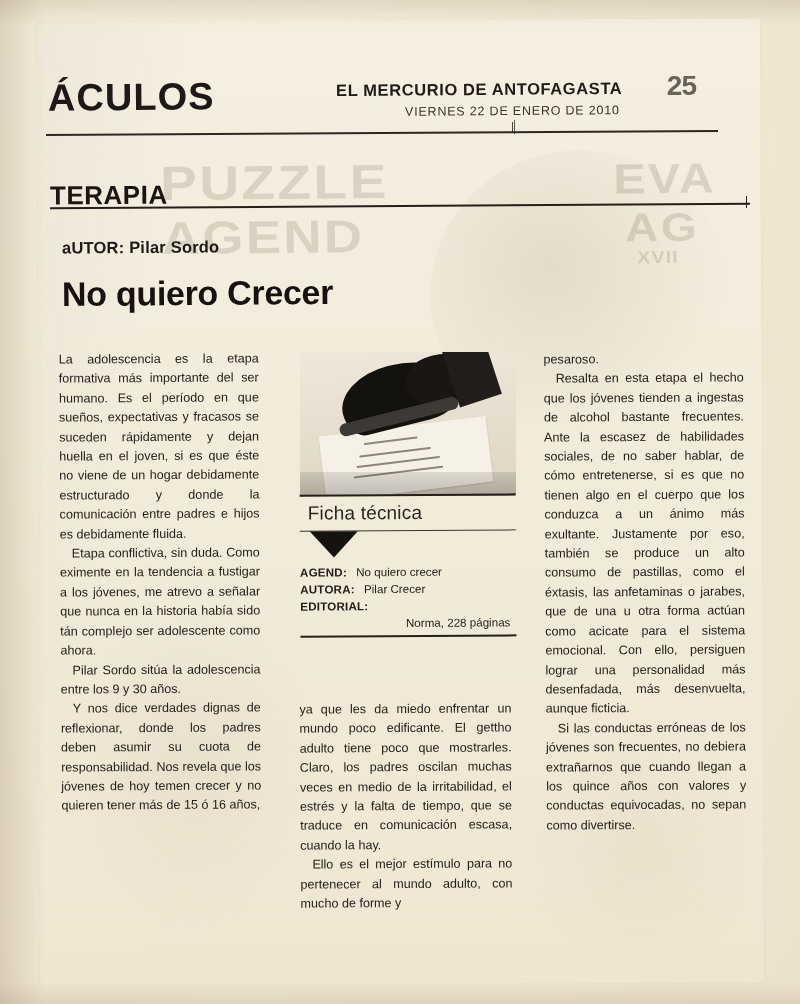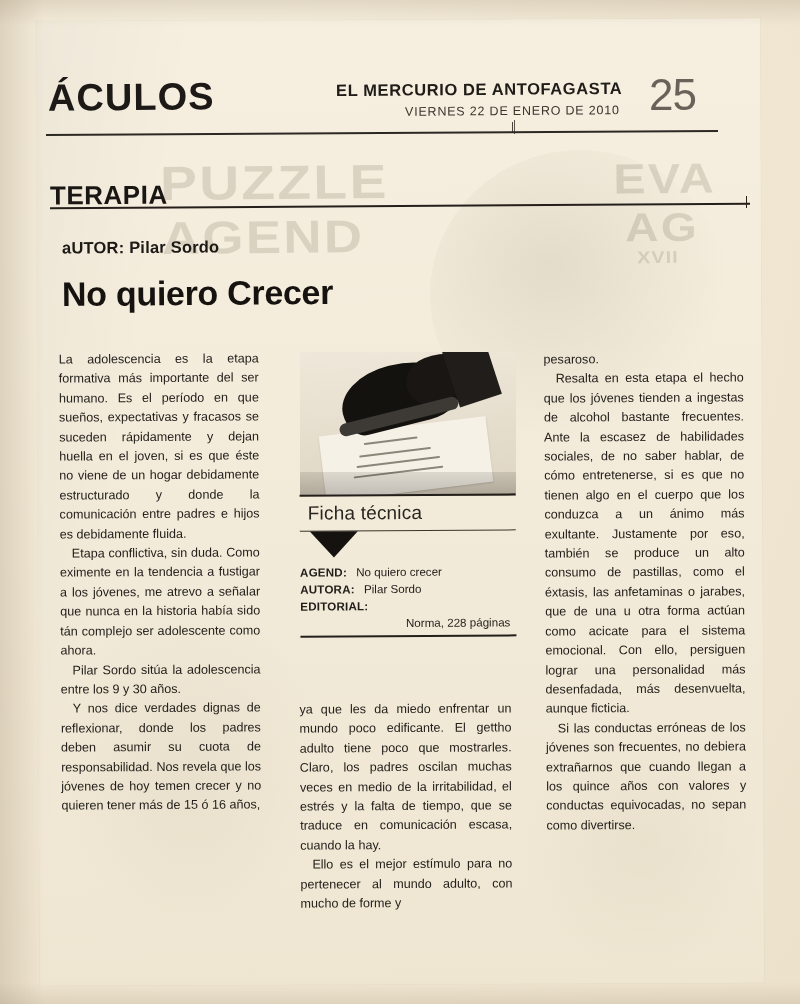--- a/index.html
+++ b/index.html
@@ -101,23 +101,23 @@
     font-size: 12.5px;
     letter-spacing: 0.8px;
     color: #3a342c;
     white-space: nowrap;
     transform: rotate(-0.45deg);
   }
   .page-number {
     position: absolute;
     right: 10px;
     top: -2px;
-    font-size: 44px;
+    font-size: 28px;
     color: #6a6258;
-    font-weight: normal;
+    font-weight: bold;
     letter-spacing: -1px;
   }
   .rule-top {
     position: absolute;
     left: 24px;
     top: 60px;
     width: 672px;
     height: 2px;
     background: #2c2823;
     transform: rotate(-0.35deg);
@@ -413,21 +413,21 @@
     <div class="ficha-title">Ficha técnica</div>
     <div class="ficha-rule-2"></div>
     <div class="ficha-arrow"></div>
     <div class="ficha-rows">
       <div>
         <span class="lbl">AGEND:</span>
         <span class="val">No quiero crecer</span>
       </div>
       <div>
         <span class="lbl">AUTORA:</span>
-        <span class="val">Pilar Sordo</span>
+        <span class="val">Pilar Crecer</span>
       </div>
       <div>
         <span class="lbl">EDITORIAL:</span>
         <span class="ficha-editorial-val">Norma, 228 páginas</span>
       </div>
     </div>
     <div class="ficha-bottom-rule"></div>
   </div>
 
   <div class="col col-1">

